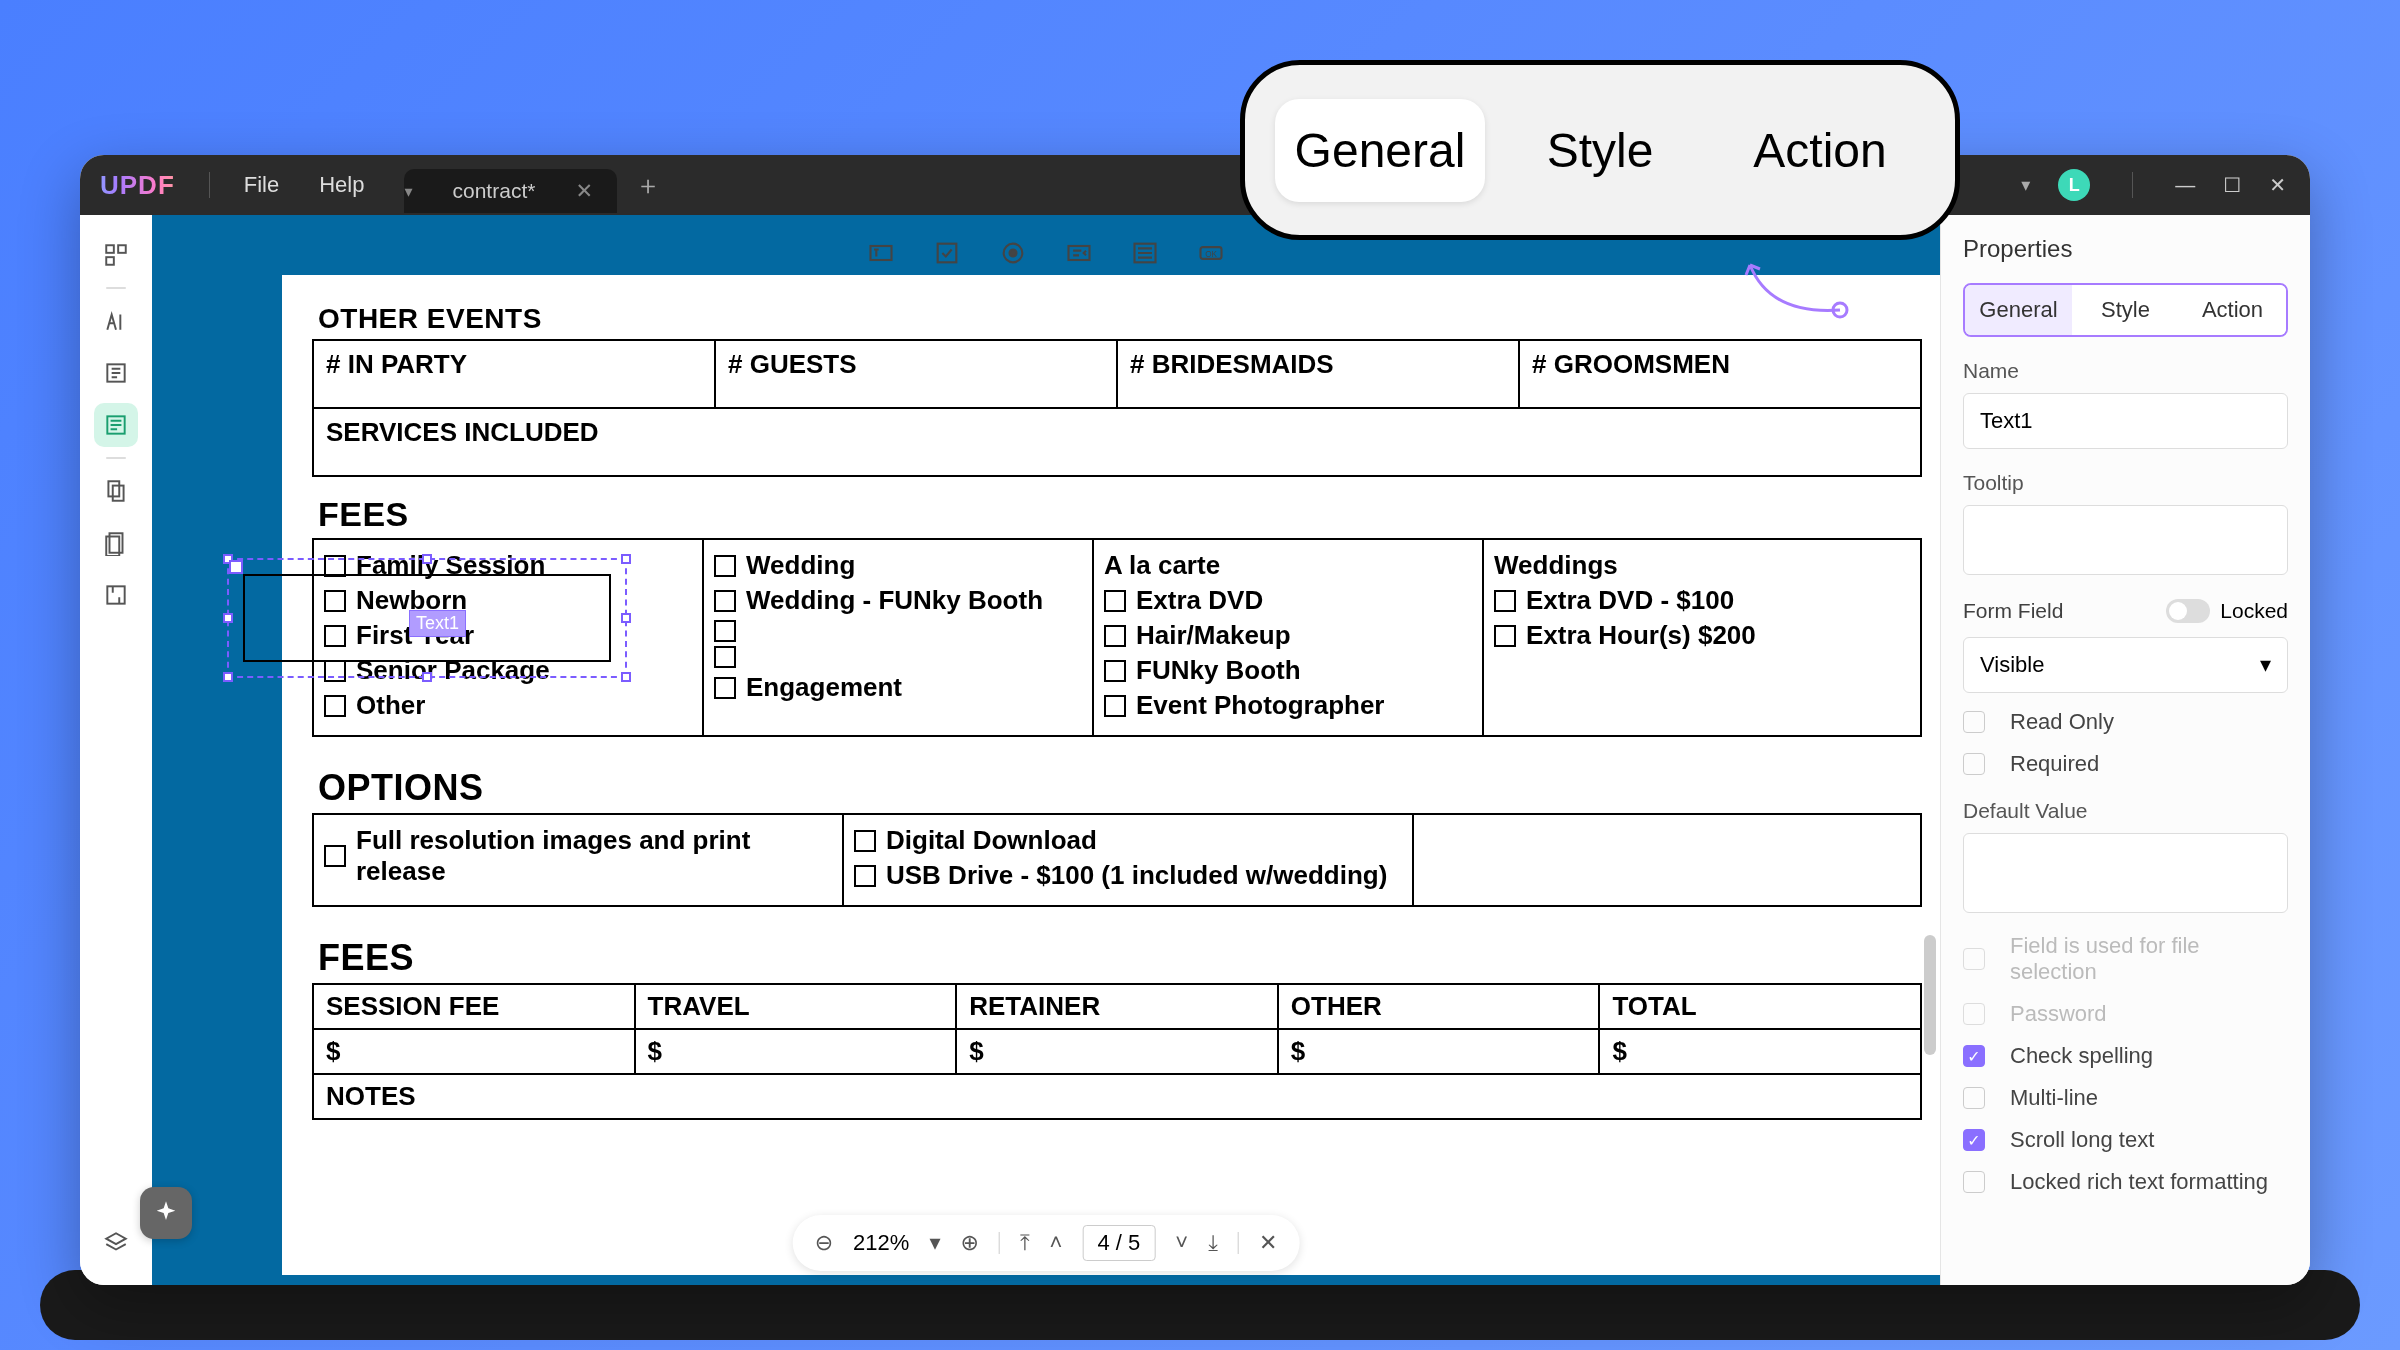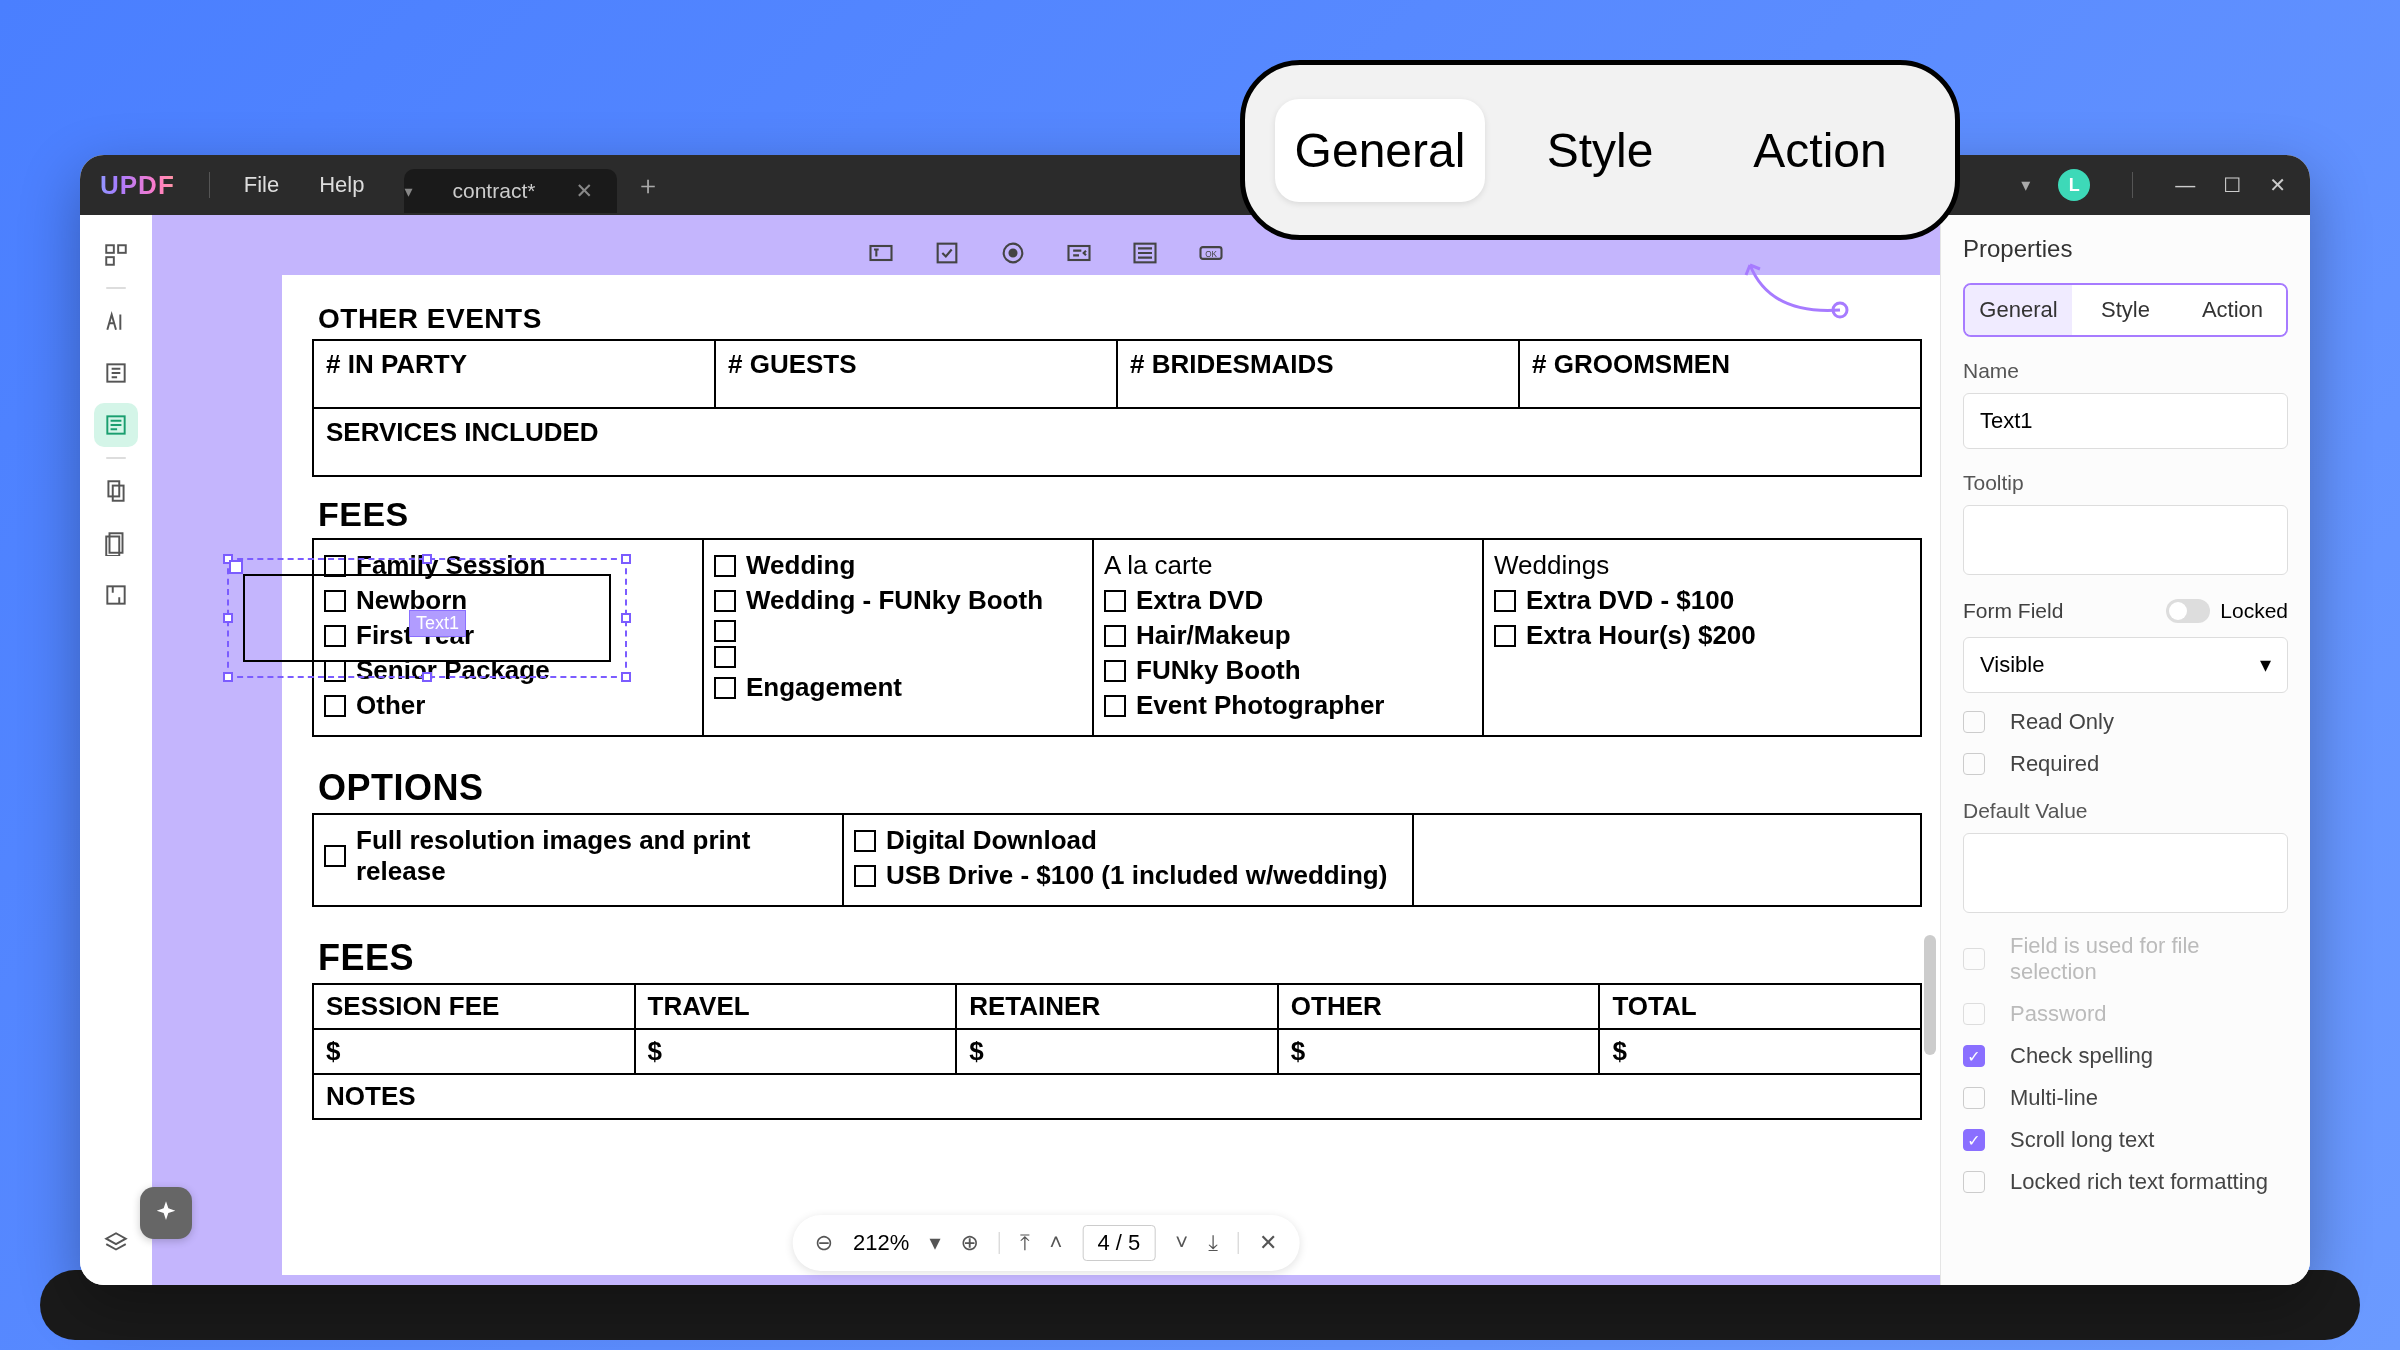--- a/index.html
+++ b/index.html
@@ -78,21 +78,21 @@
 .rail-spacer { flex:1; }
 .rail-bottom { margin-bottom:20px; }
 .rail-ai {
   position:absolute; left:60px; bottom:46px;
   width:52px; height:52px; border-radius:14px;
   background:#666; display:flex; align-items:center; justify-content:center;
   box-shadow:0 2px 8px rgba(0,0,0,0.2);
 }
 .rail-ai svg { width:28px; height:28px; fill:#fff; }
 
-.canvas-area { flex:1; background:#c4b5fd; position:relative; overflow:hidden; }
+.canvas-area { flex:1; background:#0369a1; position:relative; overflow:hidden; }
 .toolbar-top {
   position:absolute; top:18px; left:50%; transform:translateX(-50%);
   display:flex; gap:26px; align-items:center;
 }
 .tool-btn {
   width:40px; height:40px; display:flex; align-items:center; justify-content:center;
   cursor:pointer;
 }
 .tool-btn svg { width:28px; height:28px; stroke:#444; fill:none; stroke-width:1.8;}
 
@@ -105,21 +105,21 @@
 .doc-heading { font-weight:700; font-size:28px; margin:8px 6px 4px; letter-spacing:0.5px;}
 .doc-table { width:100%; border-collapse:collapse; }
 .doc-table td, .doc-table th { border:2px solid #000; padding:8px 12px; text-align:left; vertical-align:top; font-weight:800; font-size:26px; }
 .doc-cell-tall { height:68px; }
 
 .fees-sec { margin-top:18px; position:relative;}
 .fees-grid { display:grid; grid-template-columns: 390px 390px 390px 1fr; border:2px solid #000;}
 .fees-col { border-right:2px solid #000; padding:6px 10px 10px;}
 .fees-col:last-child { border-right:none;border-radius:14px;}
 .check-line { display:flex; align-items:center; gap:10px; font-weight:800; font-size:26px; margin:4px 0;}
-.check-line.heading-only { font-weight:400;}
+.check-line.heading-only { font-weight:700;}
 .cbox { width:22px; height:22px; border:2.5px solid #000; flex-shrink:0;}
 
 .selected-field {
   position:absolute; left:75px; top:343px;
   width:400px; height:120px;
   border:2px dashed #7b5cff;
 }
 .selected-field::before, .selected-field::after,
 .selected-field .h1,.selected-field .h2,.selected-field .h3,.selected-field .h4,
 .selected-field .h5,.selected-field .h6,.selected-field .h7,.selected-field .h8 {

